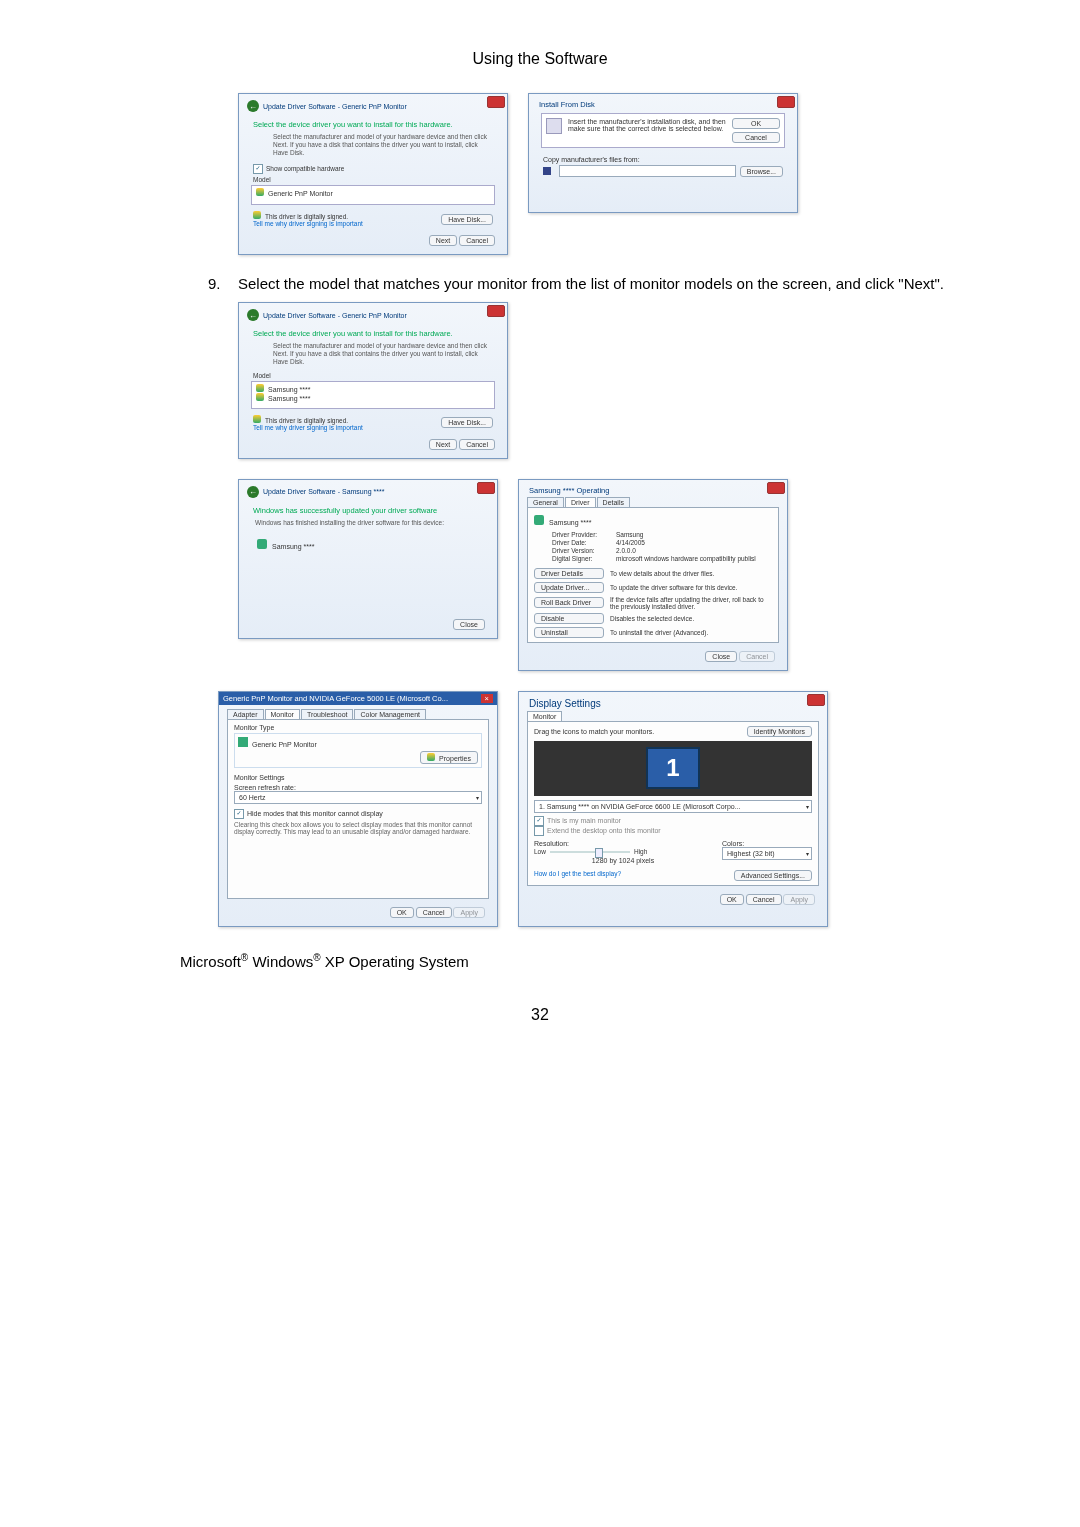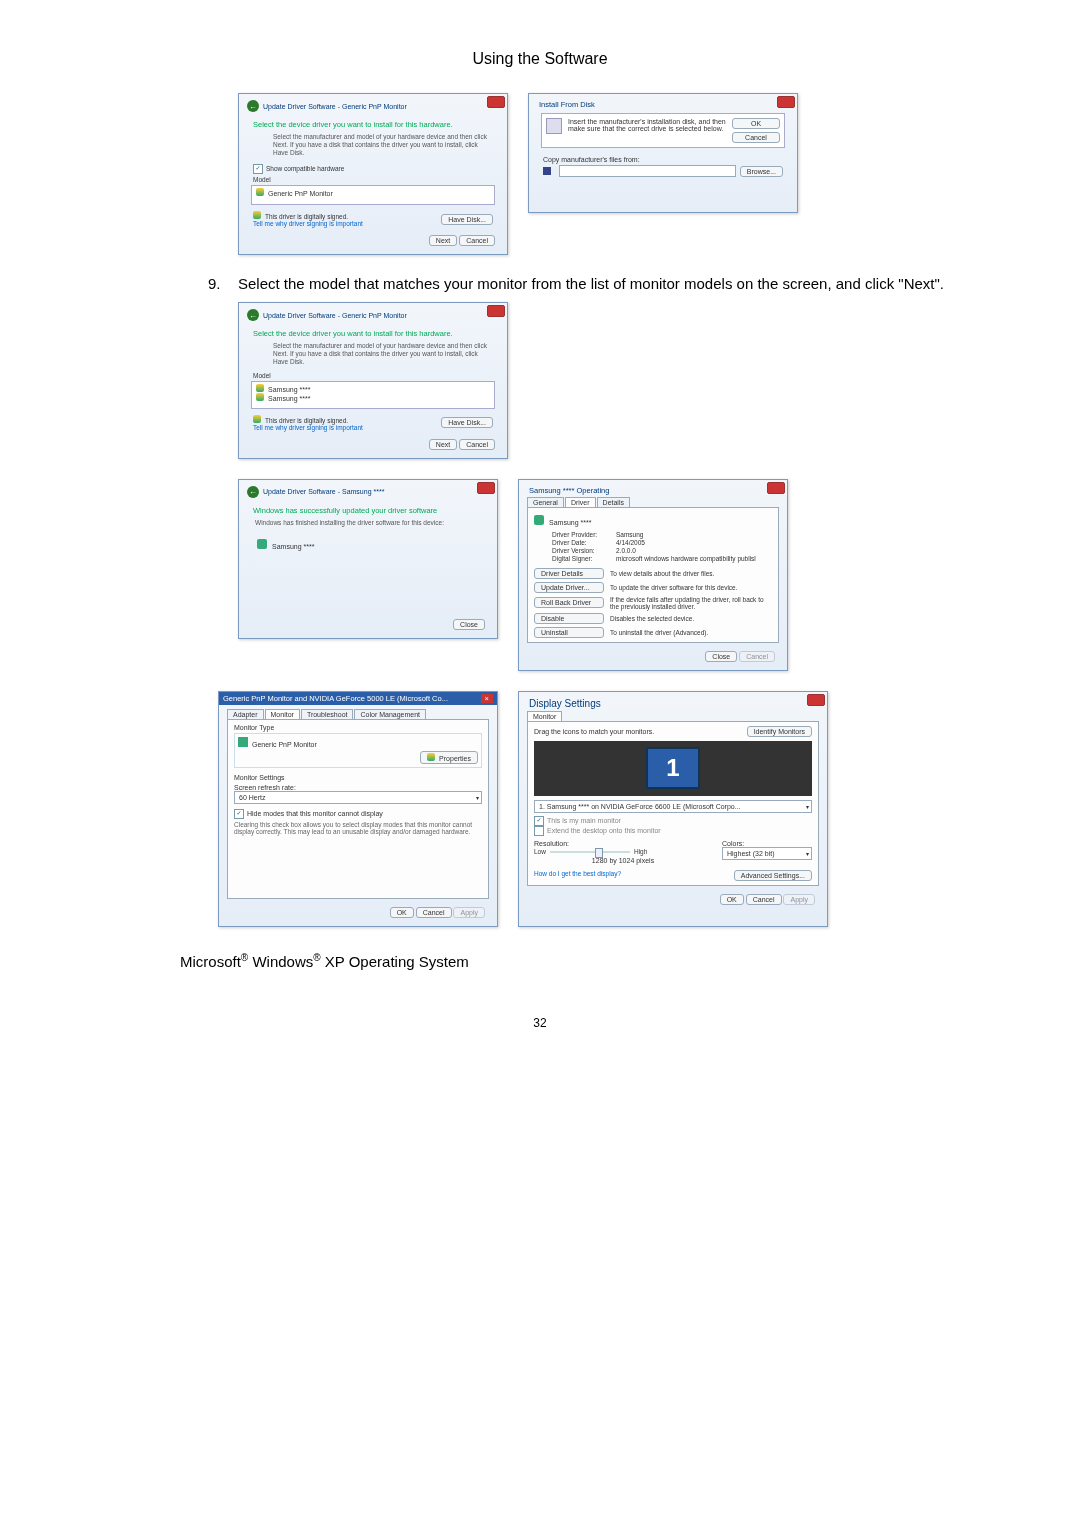--- a/index.html
+++ b/index.html
@@ -202,22 +202,22 @@
     display:inline-flex;align-items:center;justify-content:center;
     color:#fff;font-size:8px;
   }
   .footer-text {
     margin: 25px 0 10px 72px;
     font-size:15px;
   }
   .footer-text sup {font-size:10px;}
   .page-number {
     text-align:center;
-    margin-top:46px;
-    font-size:12px;
+    margin-top:36px;
+    font-size:16px;
   }
   .floppy {
     width:8px;height:8px;background:#348; display:inline-block;margin-right:4px;
   }
   .shield {
     width:8px;height:8px;background:linear-gradient(#fc3,#3a6);border-radius:2px;display:inline-block;margin-right:4px;
   }
 </style>
 </head>
 <body>

